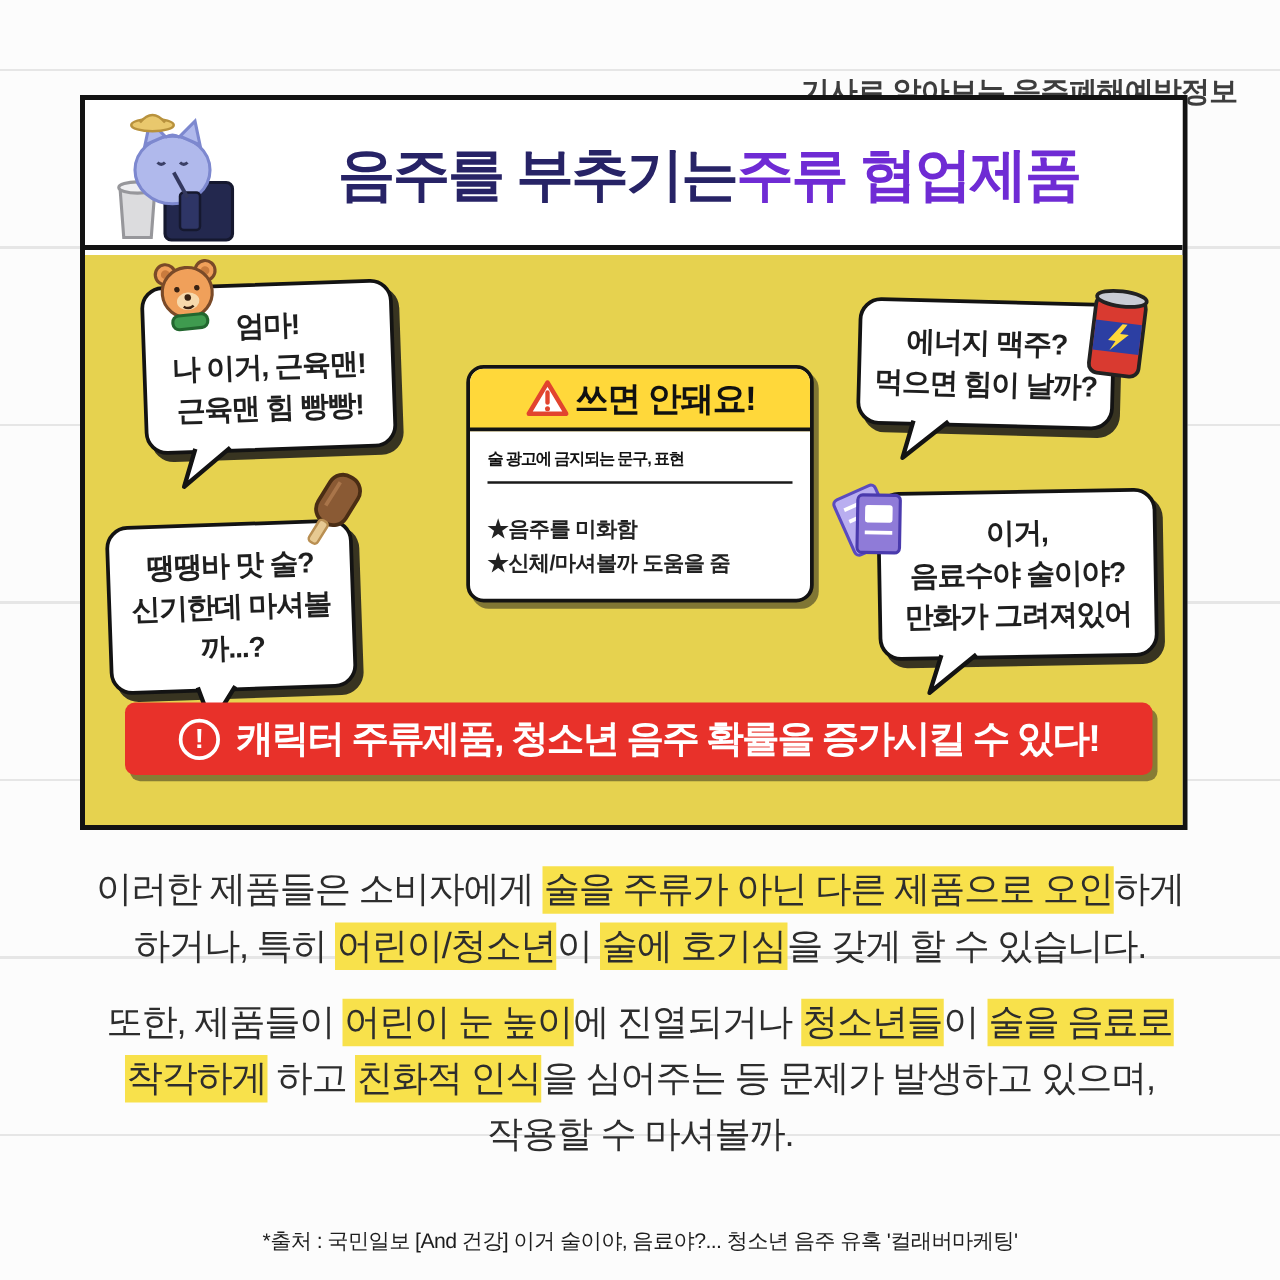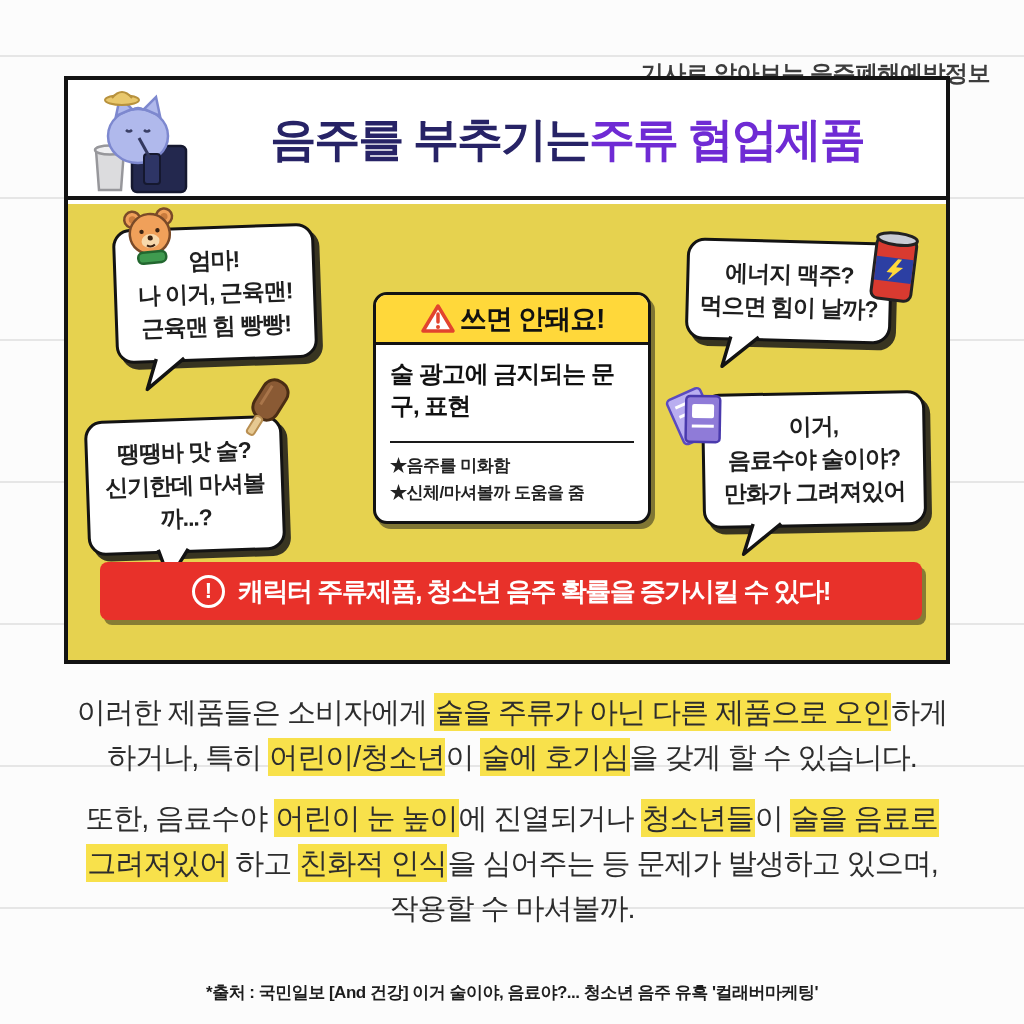--- a/index.html
+++ b/index.html
@@ -81,50 +81,50 @@
     overflow:hidden; box-shadow:4px 5px 0 rgba(25,25,25,0.5);
   }
   .warnbox-head {
     background:#ffd83a; border-bottom:3px solid #131313;
     height:50px; display:flex; align-items:center; justify-content:center; gap:4px;
     font-size:27px; font-weight:800; color:#111; letter-spacing:-1px;
   }
   .warnbox-head svg { width:36px; height:32px; }
   .warnbox-body { padding:13px 14px 15px; }
   .warnbox-sub {
-    font-size:24px; font-weight:800; color:#111; letter-spacing:-1px;
-    padding-bottom:19px; border-bottom:2px solid #1a1a1a; margin-bottom:9px;
+    font-size:13px; font-weight:800; color:#111; letter-spacing:-1px;
+    padding-bottom:9px; border-bottom:2px solid #1a1a1a; margin-bottom:23px;
   }
   .warnbox-items div { font-size:17px; font-weight:600; color:#222; line-height:27px; letter-spacing:-0.5px; }
 
   
   .banner {
     position:absolute; left:32px; top:482px; width:822px; height:58px; z-index:5;
     background:#e8312a; border-radius:8px;
     display:flex; align-items:center; justify-content:center; gap:13px;
     box-shadow:4px 5px 0 rgba(20,20,20,0.45);
   }
   .excl-circle {
     width:33px; height:33px; border:3px solid #fff; border-radius:50%;
     color:#fff; font-size:22px; font-weight:800;
     display:flex; align-items:center; justify-content:center; flex:0 0 auto;
   }
-  .banner-text { color:#fff; font-size:26px; font-weight:800; letter-spacing:-1.5px; white-space:nowrap; }
+  .banner-text { color:#fff; font-size:30px; font-weight:800; letter-spacing:-1.5px; white-space:nowrap; }
 
   
   .para {
     position:absolute; left:0; width:1024px; text-align:center;
     font-size:29px; line-height:45px; color:#2d2d2d; font-weight:500; letter-spacing:-1px;
   }
   .para .hl { background:#f8e14b; padding:3px 1px; }
   .para-1 { top:690px; }
   .para-2 { top:796px; }
   .source {
     position:absolute; top:981px; left:0; width:1024px; text-align:center;
-    font-size:17px; font-weight:700; color:#1d1d1d; letter-spacing:-0.5px;
+    font-size:17px; font-weight:400; color:#1d1d1d; letter-spacing:-0.5px;
   }
 </style>
 </head>
 <body>
 
 <div class="page">
 
   <div class="top-label">기사로 알아보는 음주폐해예방정보</div>
 
   <div class="card">
@@ -254,20 +254,20 @@
       <div class="banner-text">캐릭터 주류제품, 청소년 음주 확률을 증가시킬 수 있다!</div>
     </div>
 
   </div>
 
   <div class="para para-1">
       <div class="para-line"><span>이러한 제품들은 소비자에게 </span><span class="hl">술을 주류가 아닌 다른 제품으로 오인</span><span>하게</span></div>
       <div class="para-line"><span>하거나, 특히 </span><span class="hl">어린이/청소년</span><span>이 </span><span class="hl">술에 호기심</span><span>을 갖게 할 수 있습니다.</span></div>
     </div>
   <div class="para para-2">
-      <div class="para-line"><span>또한, 음료수야 </span><span class="hl">어린이 눈 높이</span><span>에 진열되거나 </span><span class="hl">청소년들</span><span>이 </span><span class="hl">술을 음료로</span></div>
-      <div class="para-line"><span class="hl">그려져있어</span><span> 하고 </span><span class="hl">친화적 인식</span><span>을 심어주는 등 문제가 발생하고 있으며,</span></div>
+      <div class="para-line"><span>또한, 제품들이 </span><span class="hl">어린이 눈 높이</span><span>에 진열되거나 </span><span class="hl">청소년들</span><span>이 </span><span class="hl">술을 음료로</span></div>
+      <div class="para-line"><span class="hl">착각하게</span><span> 하고 </span><span class="hl">친화적 인식</span><span>을 심어주는 등 문제가 발생하고 있으며,</span></div>
       <div class="para-line"><span>작용할 수 마셔볼까.</span></div>
     </div>
 
   <div class="source">*출처 : 국민일보 [And 건강] 이거 술이야, 음료야?... 청소년 음주 유혹 '컬래버마케팅'</div>
 
 </div>
 
 </body></html>

